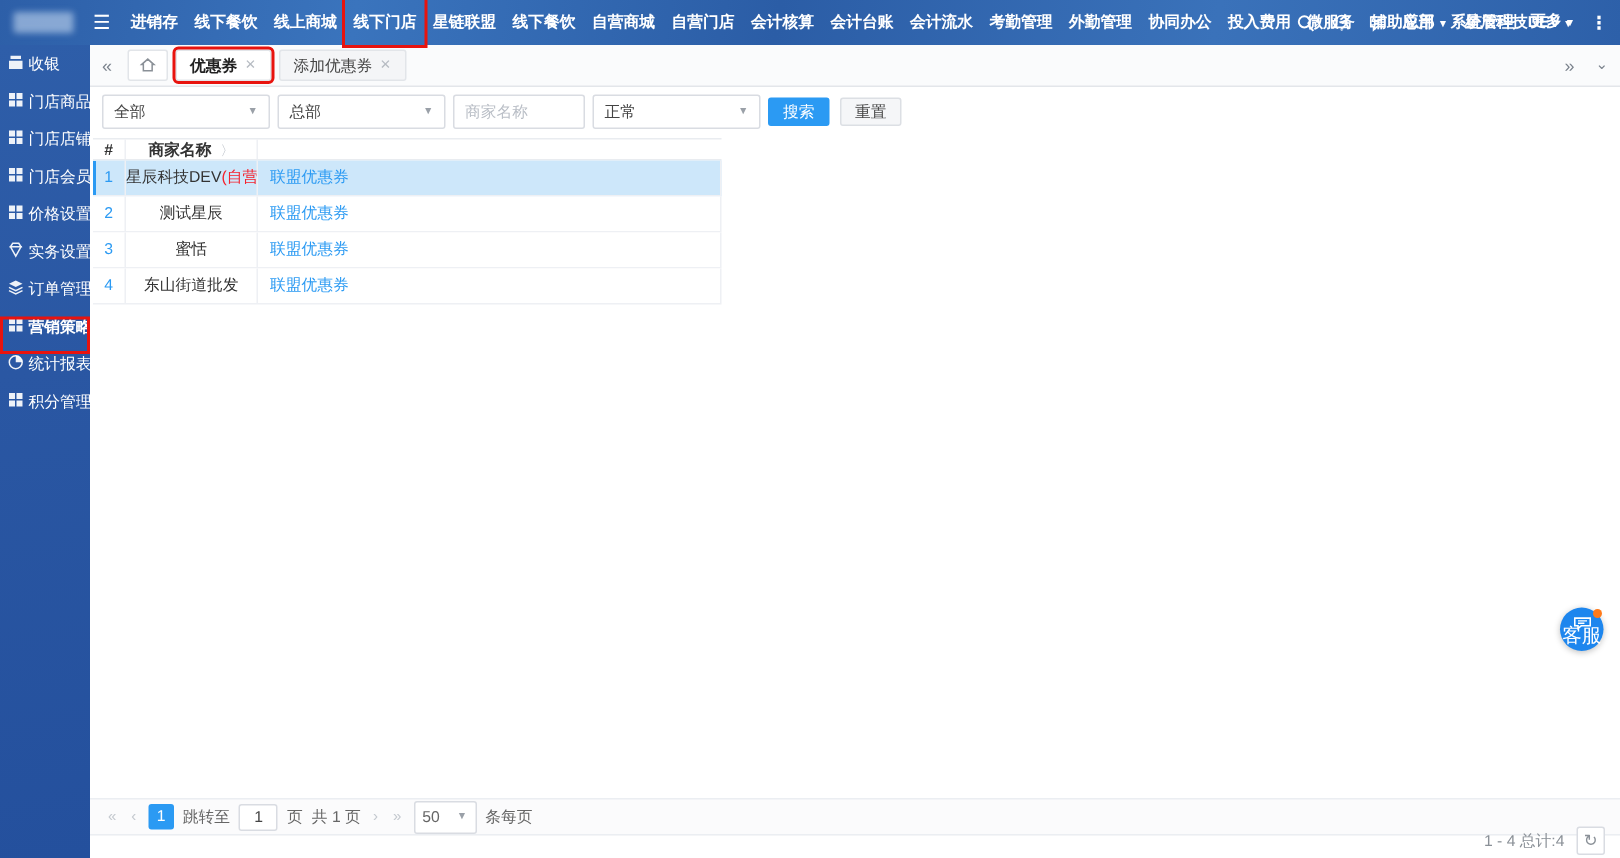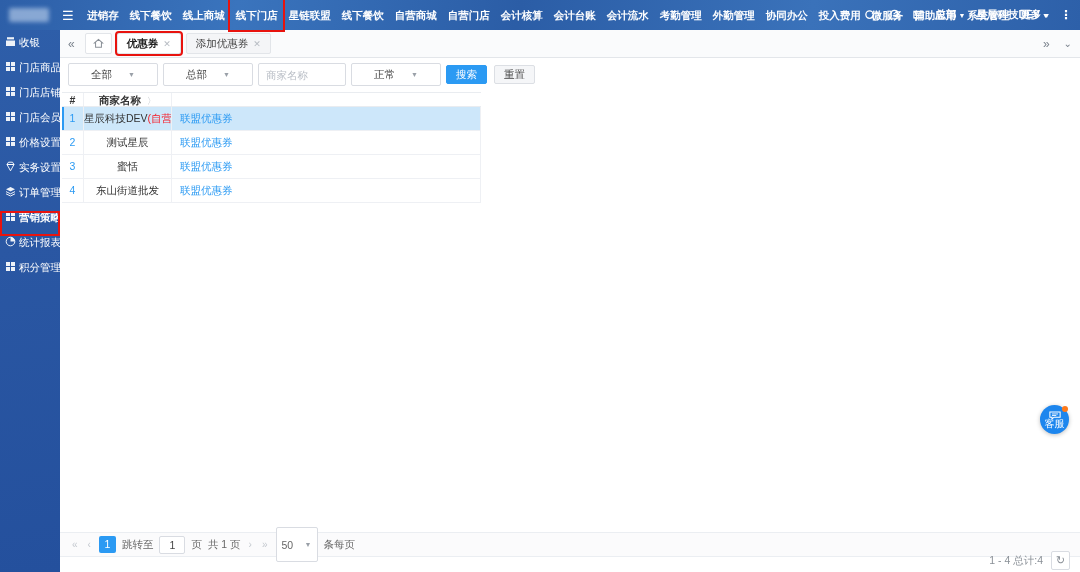--- a/index.html
+++ b/index.html
@@ -40,22 +40,22 @@
   .tab.inactive { background:#f4f5f7; }
   .tab .close { color:#b6bbc2; font-size:9px; }
   .tabstrip-right { margin-left:auto; display:flex; align-items:center; gap:14px; color:#7a828c; }
   .tab-more { font-size:12px; cursor:pointer; }
   .tab-chev { font-size:10px; cursor:pointer; }
 
   .content { flex:1; position:relative; background:#fff; }
 
   
   .filterbar { display:flex; align-items:center; gap:5px; padding:5px 8px 4px 8px; }
-  .fselect { width:90px; height:23px; border:1px solid #d9dce2; border-radius:2px; background:#fff;
-    display:flex; align-items:center; justify-content:space-between; padding:0 22px; font-size:10.5px; color:#444; cursor:pointer; }
+  .fselect { width:112px; height:23px; border:1px solid #d9dce2; border-radius:2px; background:#fff;
+    display:flex; align-items:center; justify-content:space-between; padding:0 7px; font-size:10.5px; color:#444; cursor:pointer; }
   .fselect .caret { color:#9aa0a8; font-size:7px; }
   .finput { width:88px; height:23px; border:1px solid #d9dce2; border-radius:2px; padding:0 7px; font-size:10.5px; color:#444;
     font-family:"Liberation Sans","DejaVu Sans",sans-serif; }
   .finput::placeholder { color:#b9bec6; }
   .btn { height:19px; border-radius:2px; font-size:10.5px; padding:0 9px; cursor:pointer; border:1px solid transparent;
     font-family:"Liberation Sans","DejaVu Sans",sans-serif; }
   .btn-primary { background:#2b9af3; color:#fff; border-color:#2b9af3; }
   .btn-plain { background:#f5f6f8; color:#444; border-color:#dcdfe4; margin-left:2px; }
 
   
@@ -74,33 +74,33 @@
   .red-note { color:#f5222d; }
 
   
   .pagination { position:absolute; left:0; right:0; bottom:15px; height:25px; background:#fbfbfc;
     border-top:1px solid #ebeef2; border-bottom:1px solid #ebeef2; display:flex; align-items:center; gap:6px;
     padding:0 10px; font-size:10.5px; color:#666; }
   .pg-btn { color:#c4c9cf; font-size:10px; padding:0 2px; cursor:pointer; }
   .pg-page { min-width:17px; height:17px; line-height:17px; text-align:center; background:#2b9af3; color:#fff; border-radius:2px; padding:0 3px; cursor:pointer; }
   .pg-input { width:26px; height:18px; border:1px solid #d9dce2; border-radius:2px; text-align:center; font-size:10.5px; color:#444;
     font-family:"Liberation Sans","DejaVu Sans",sans-serif; }
-  .pg-select { width:42px; height:35px; border:1px solid #d9dce2; border-radius:2px; background:#fff; display:flex; align-items:center;
+  .pg-select { width:42px; height:22px; border:1px solid #d9dce2; border-radius:2px; background:#fff; display:flex; align-items:center;
     justify-content:space-between; padding:0 5px; cursor:pointer; }
   .pg-select .caret { color:#9aa0a8; font-size:7px; }
   .pg-right { margin-left:auto; display:flex; align-items:center; gap:8px; color:#8a9097;margin-top:32px; }
   .pg-refresh { width:19px; height:19px; border:1px solid #d9dce2; border-radius:2px; background:#fff; display:flex;
     align-items:center; justify-content:center; color:#8a9097; font-size:11px; cursor:pointer; }
 
   
   .float-support { position:absolute; right:11px; top:405px; width:29px; height:29px; border-radius:50%;
     background:#1d86ee; color:#fff; display:flex; flex-direction:column; align-items:center; justify-content:center;
     cursor:pointer; z-index:8; box-shadow:0 1px 4px rgba(0,0,0,.25); }
   .float-support .dot { position:absolute; top:1px; right:1px; width:6px; height:6px; border-radius:50%; background:#ff7a1a; }
-  .float-support .flabel { font-size:10px; line-height:8px; }
+  .float-support .flabel { font-size:13px; line-height:8px; }
   .float-support svg { display:block; }
 
   
   .annotate { outline:2px solid #e8130e; outline-offset:0px; }
   .annotate-in { outline:2px solid #e8130e; outline-offset:-2px;font-weight:bold; }
 </style>
 </head>
 <body>
 
 <div class="page">

